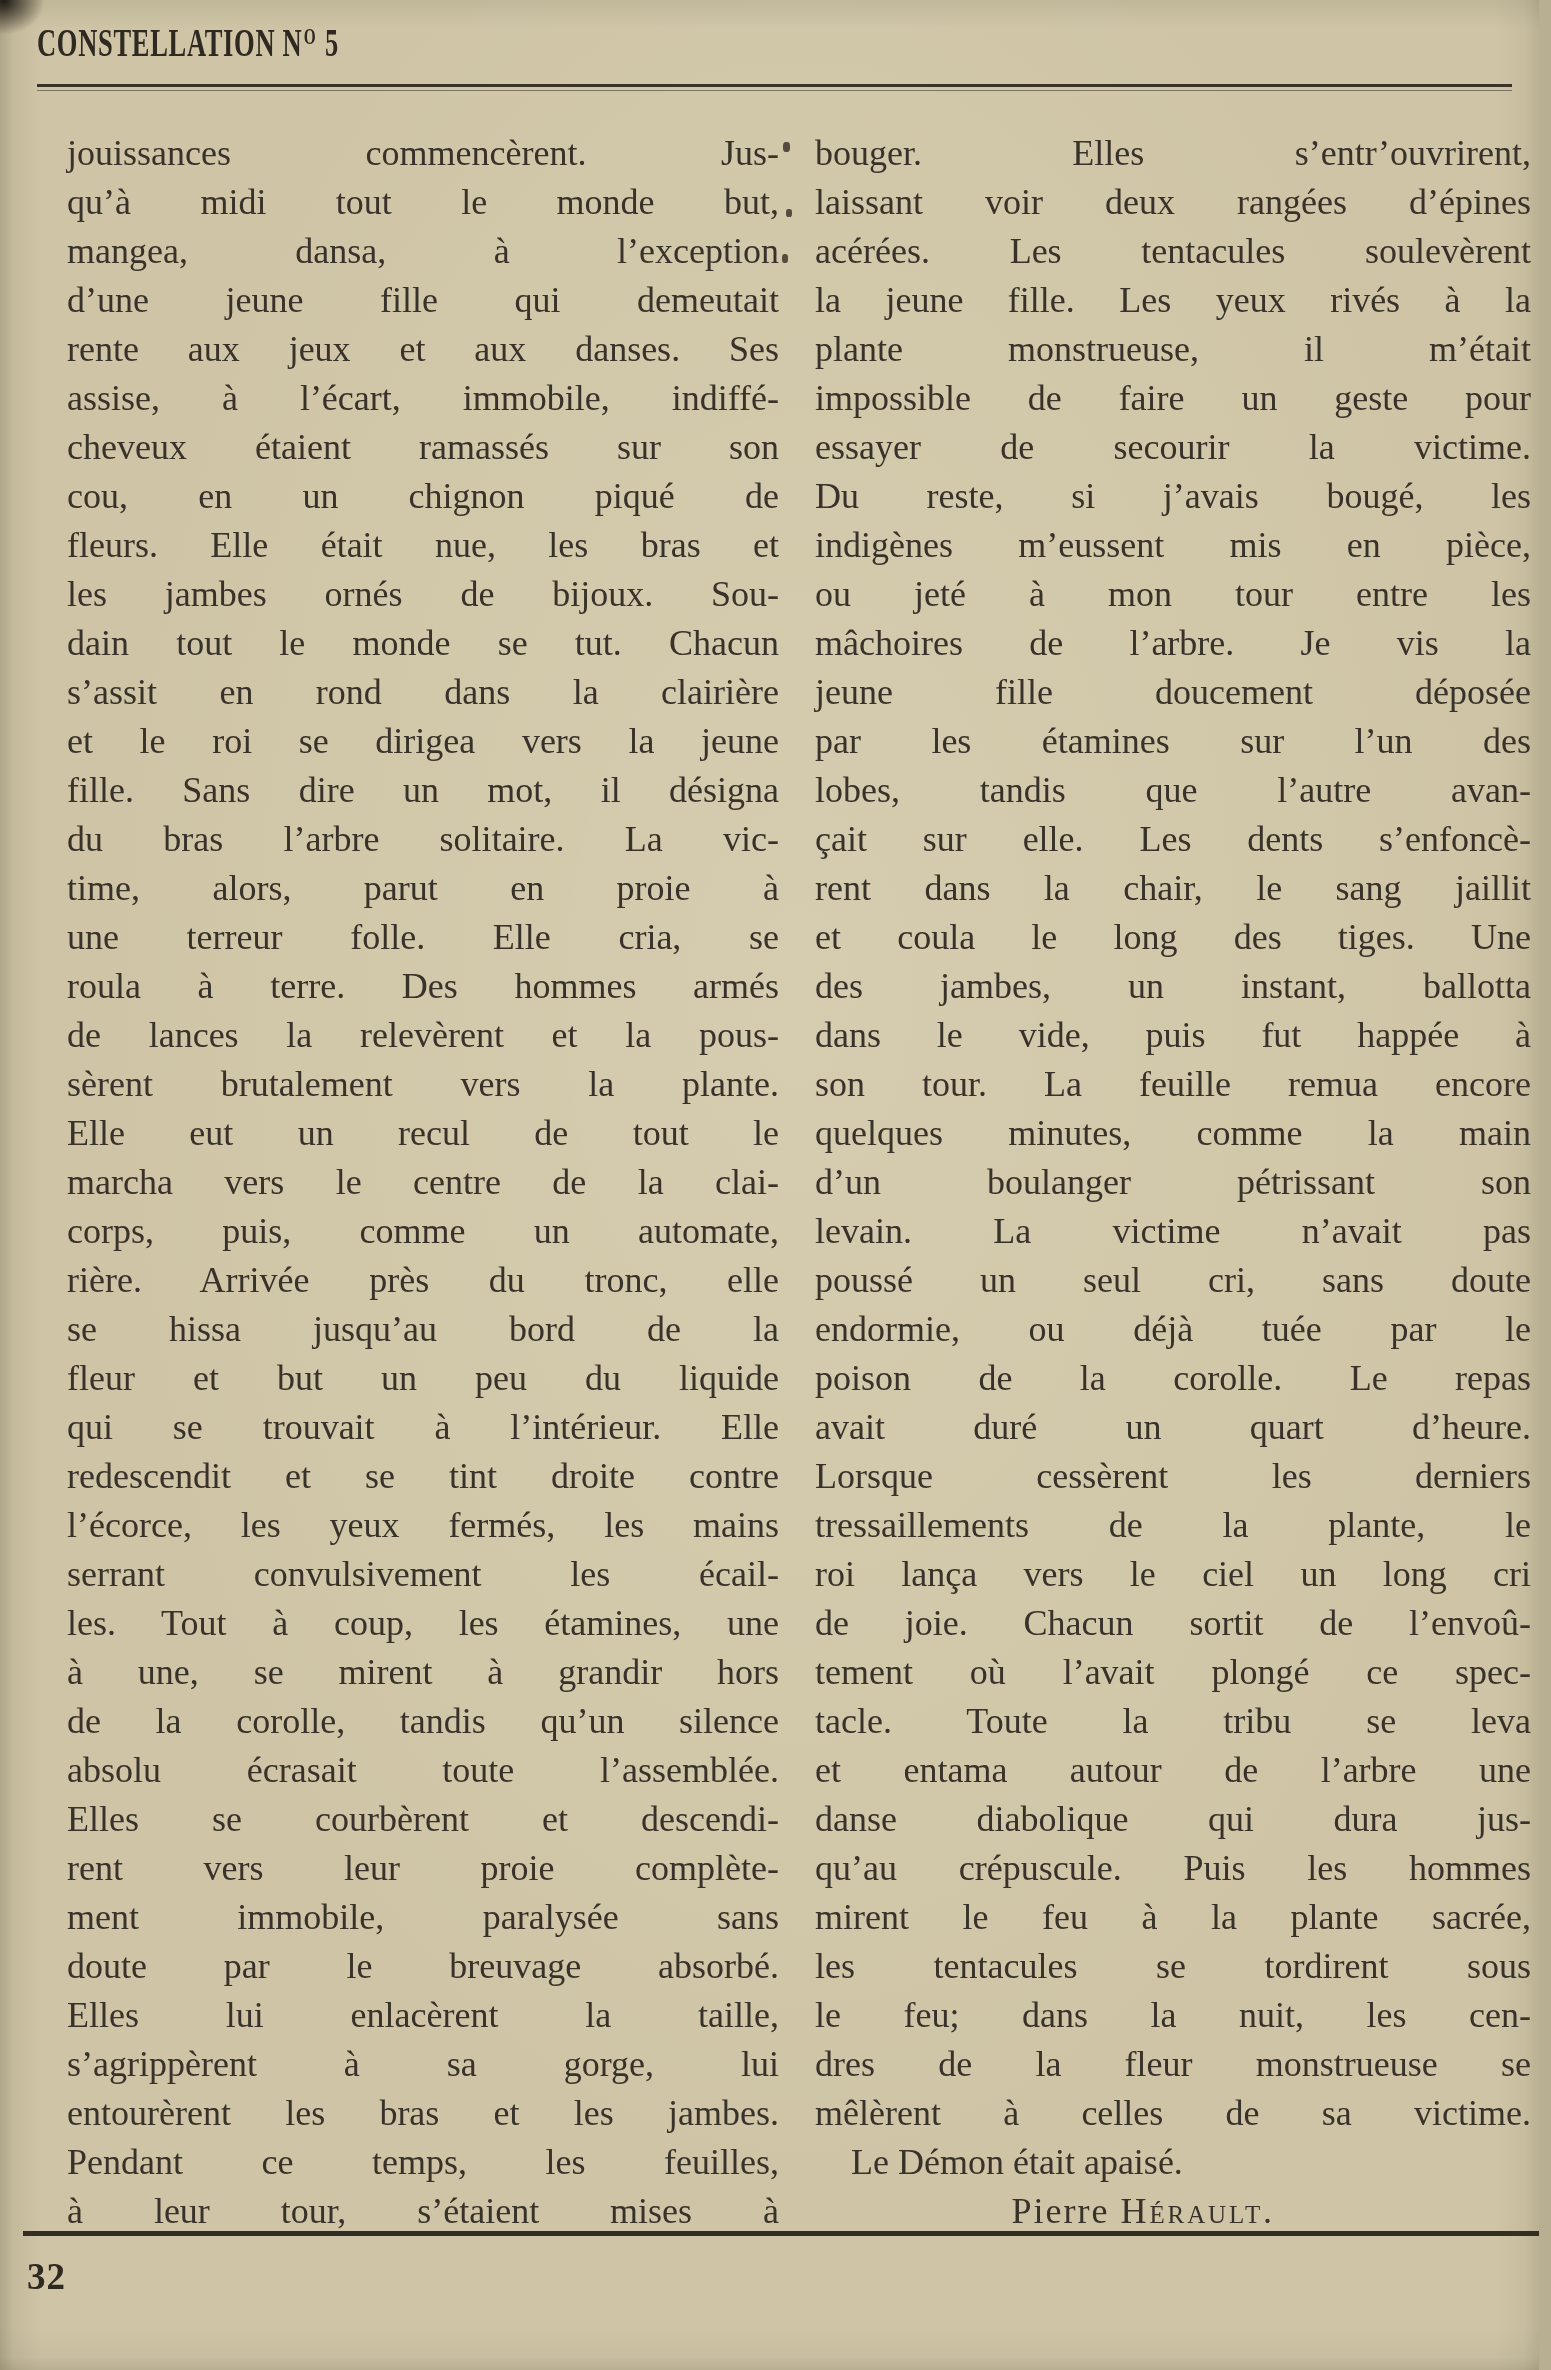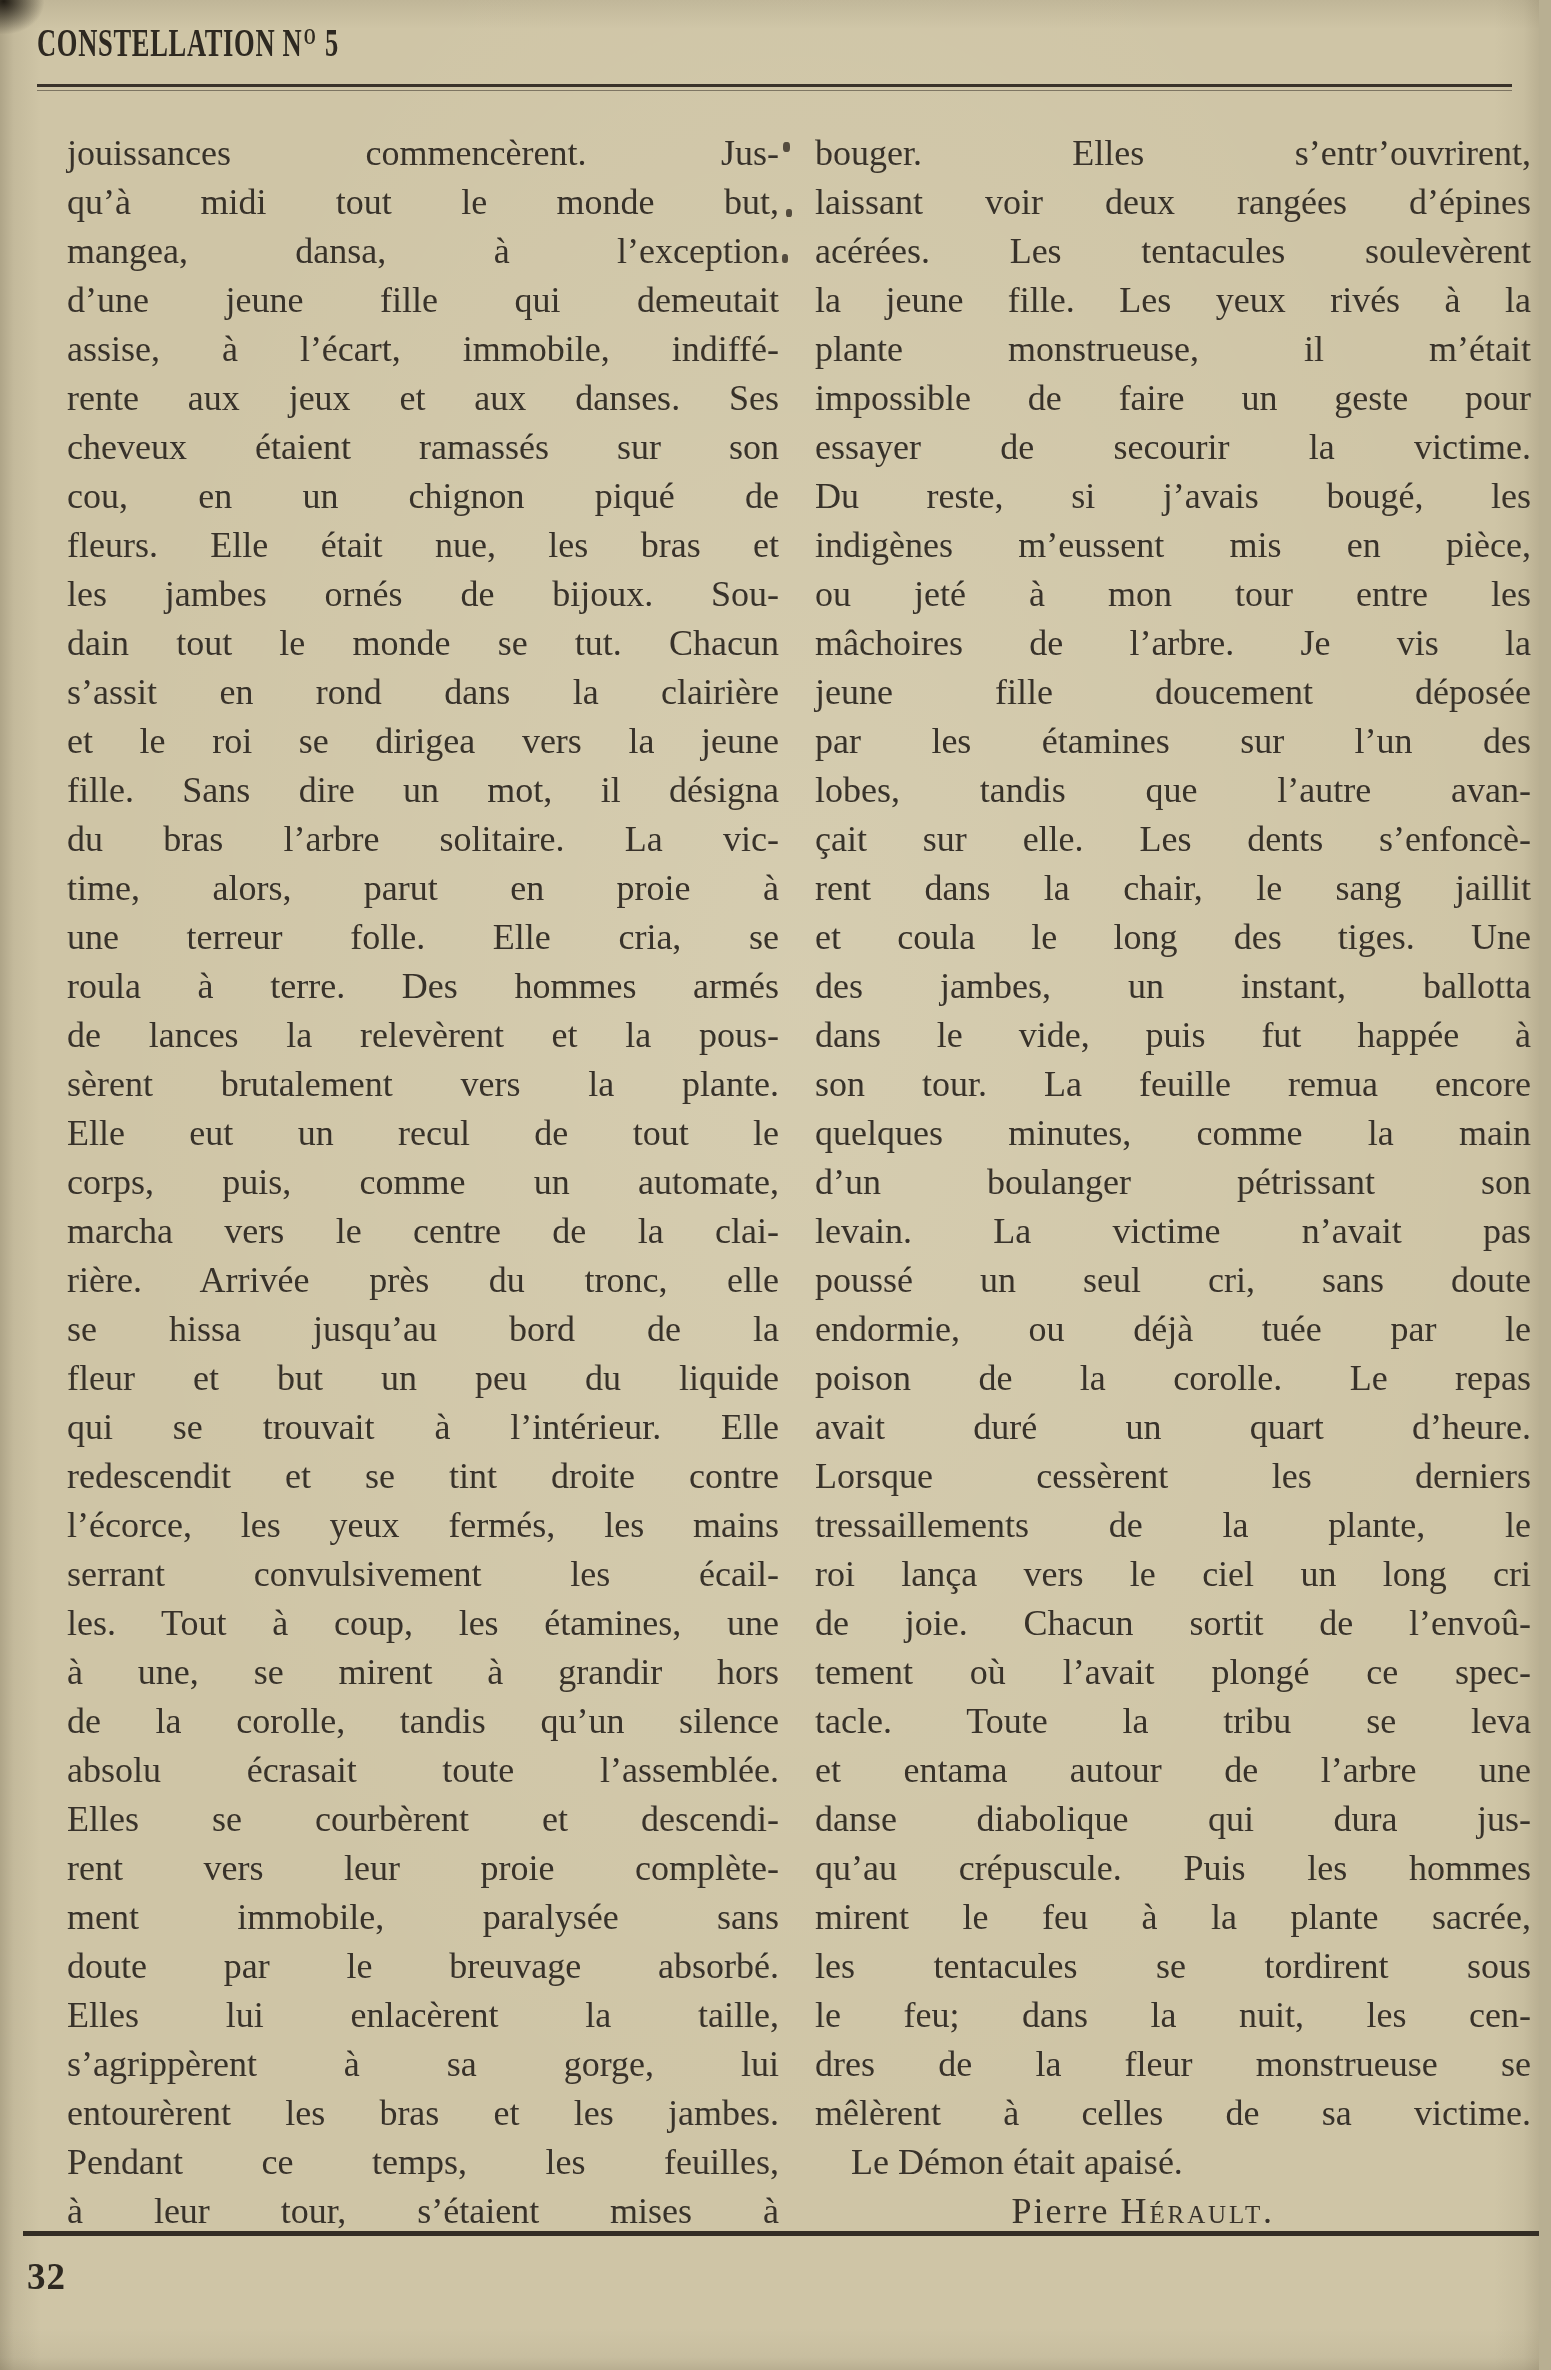--- a/index.html
+++ b/index.html
@@ -84,39 +84,39 @@
 
   <div class="rule-top-a"></div>
   <div class="rule-top-b"></div>
 
   <div class="col col-left">
     <div>
         <div class="line">jouissances commencèrent. Jus-</div>
         <div class="line">qu’à midi tout le monde but,</div>
         <div class="line">mangea, dansa, à l’exception</div>
         <div class="line">d’une jeune fille qui demeutait</div>
+        <div class="line">rente aux jeux et aux danses. Ses</div>
         <div class="line">assise, à l’écart, immobile, indiffé-</div>
-        <div class="line">rente aux jeux et aux danses. Ses</div>
         <div class="line">cheveux étaient ramassés sur son</div>
         <div class="line">cou, en un chignon piqué de</div>
         <div class="line">fleurs. Elle était nue, les bras et</div>
         <div class="line">les jambes ornés de bijoux. Sou-</div>
         <div class="line">dain tout le monde se tut. Chacun</div>
         <div class="line">s’assit en rond dans la clairière</div>
         <div class="line">et le roi se dirigea vers la jeune</div>
         <div class="line">fille. Sans dire un mot, il désigna</div>
         <div class="line">du bras l’arbre solitaire. La vic-</div>
         <div class="line">time, alors, parut en proie à</div>
         <div class="line">une terreur folle. Elle cria, se</div>
         <div class="line">roula à terre. Des hommes armés</div>
         <div class="line">de lances la relevèrent et la pous-</div>
         <div class="line">sèrent brutalement vers la plante.</div>
         <div class="line">Elle eut un recul de tout le</div>
+        <div class="line">marcha vers le centre de la clai-</div>
         <div class="line">corps, puis, comme un automate,</div>
-        <div class="line">marcha vers le centre de la clai-</div>
         <div class="line">rière. Arrivée près du tronc, elle</div>
         <div class="line">se hissa jusqu’au bord de la</div>
         <div class="line">fleur et but un peu du liquide</div>
         <div class="line">qui se trouvait à l’intérieur. Elle</div>
         <div class="line">redescendit et se tint droite contre</div>
         <div class="line">l’écorce, les yeux fermés, les mains</div>
         <div class="line">serrant convulsivement les écail-</div>
         <div class="line">les. Tout à coup, les étamines, une</div>
         <div class="line">à une, se mirent à grandir hors</div>
         <div class="line">de la corolle, tandis qu’un silence</div>

